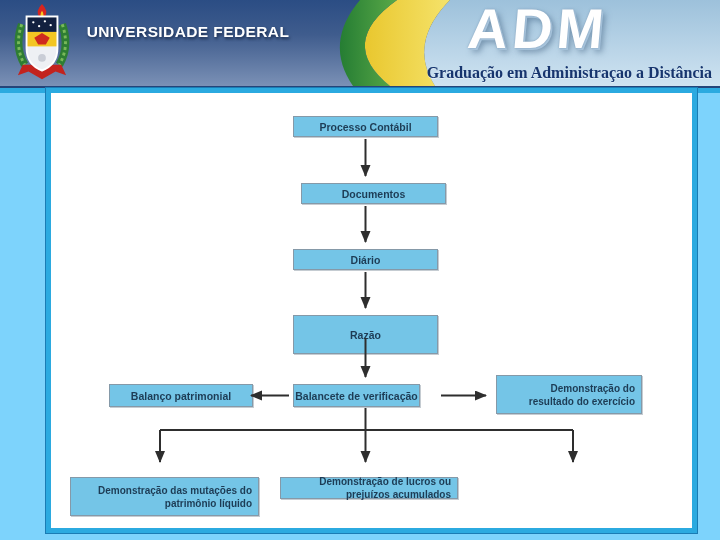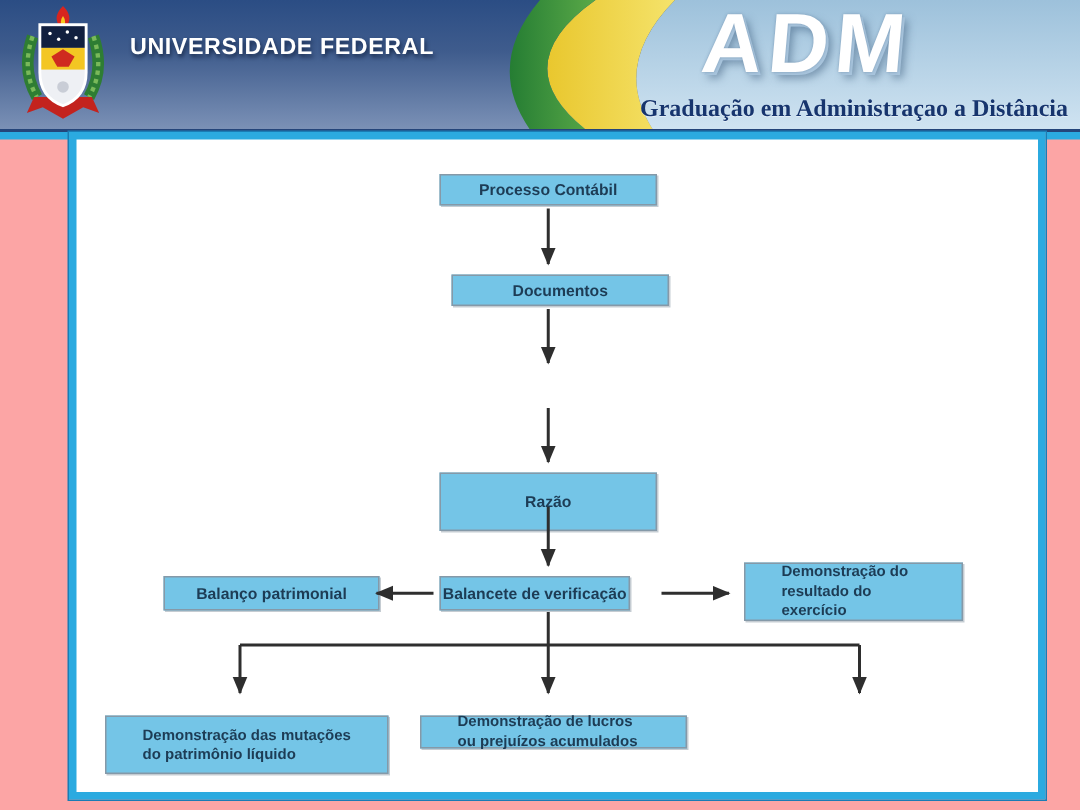--- a/index.html
+++ b/index.html
@@ -1,16 +1,16 @@
 <!DOCTYPE html>
 <html><head>
 <meta charset="utf-8">
 <style>
   html,body{margin:0;padding:0;background:#ffffff;}
-  .page{position:relative;width:720px;height:540px;background:#fca5a5;overflow:hidden;
+  .page{position:relative;width:720px;height:540px;background:#7dd3fc;overflow:hidden;
         font-family:"Liberation Sans",sans-serif;}
 
   
   .header{position:absolute;left:0;top:0;width:720px;height:86px;
           background:linear-gradient(to bottom,#2b4d84 0%,#3f5c8d 40%,#7b91b6 100%);
           border-bottom:2px solid #24457a;}
   .stripes{position:absolute;left:300px;top:0;width:420px;height:86px;}
   .crest{position:absolute;left:13px;top:3px;width:58px;height:81px;}
   .uni-name{position:absolute;left:72px;top:23px;width:232px;text-align:center;
             color:#ffffff;font-weight:bold;font-size:15.5px;line-height:1.22;
@@ -24,23 +24,23 @@
             color:#17356e;text-shadow:0 1px 0 rgba(255,255,255,.45);}
 
   
   .top-rule{position:absolute;left:0;top:88px;width:720px;height:5px;background:#2baae0;}
   .frame{position:absolute;left:46px;top:88px;width:651px;height:445px;box-sizing:border-box;
          background:#ffffff;border:5px solid #2baae0;outline:1px solid #1a7cb4;}
 
   
   .node{position:absolute;box-sizing:border-box;background:#74c5e7;border:1px solid #8599a8;
         color:#1d3c55;font-weight:bold;display:flex;align-items:center;justify-content:center;
-        text-align:left;box-shadow:1px 1px 0 rgba(90,110,125,.35);}
+        text-align:right;box-shadow:1px 1px 0 rgba(90,110,125,.35);}
   .single{font-size:10.5px;}
-  .multi{font-size:10px;line-height:1.3;padding:2px 24px;}
+  .multi{font-size:10px;line-height:1.3;padding:2px 6px;}
 
   .connectors{position:absolute;left:0;top:0;width:720px;height:540px;pointer-events:none;}
 </style>
 </head>
 <body>
 
 <div class="page">
 
   <div class="header">
 
@@ -93,20 +93,21 @@
   </div>
 
   <div class="top-rule"></div>
 
   <div class="frame"></div>
 
   <div class="node single" style="left:293px;top:116px;width:145px;height:21px;">Processo Contábil</div>
 
   <div class="node single" style="left:301px;top:183px;width:145px;height:21px;">Documentos</div>
 
+  <div class="node single" style="left:293px;top:249px;width:145px;height:21px;">Diário</div>
 
   <div class="node single" style="left:293px;top:315px;width:145px;height:39px;">Razão</div>
 
   <div class="node single" style="left:293px;top:384px;width:127px;height:23px;">Balancete de verificação</div>
 
   <div class="node single" style="left:93px;top:384px;width:144px;height:23px;margin-left:16px;">Balanço patrimonial</div>
 
   <div class="node multi" style="left:496px;top:375px;width:146px;height:39px;">Demonstração do resultado do exercício</div>
 
   <div class="node multi" style="left:70px;top:477px;width:189px;height:39px;">Demonstração das mutações do patrimônio líquido</div>

